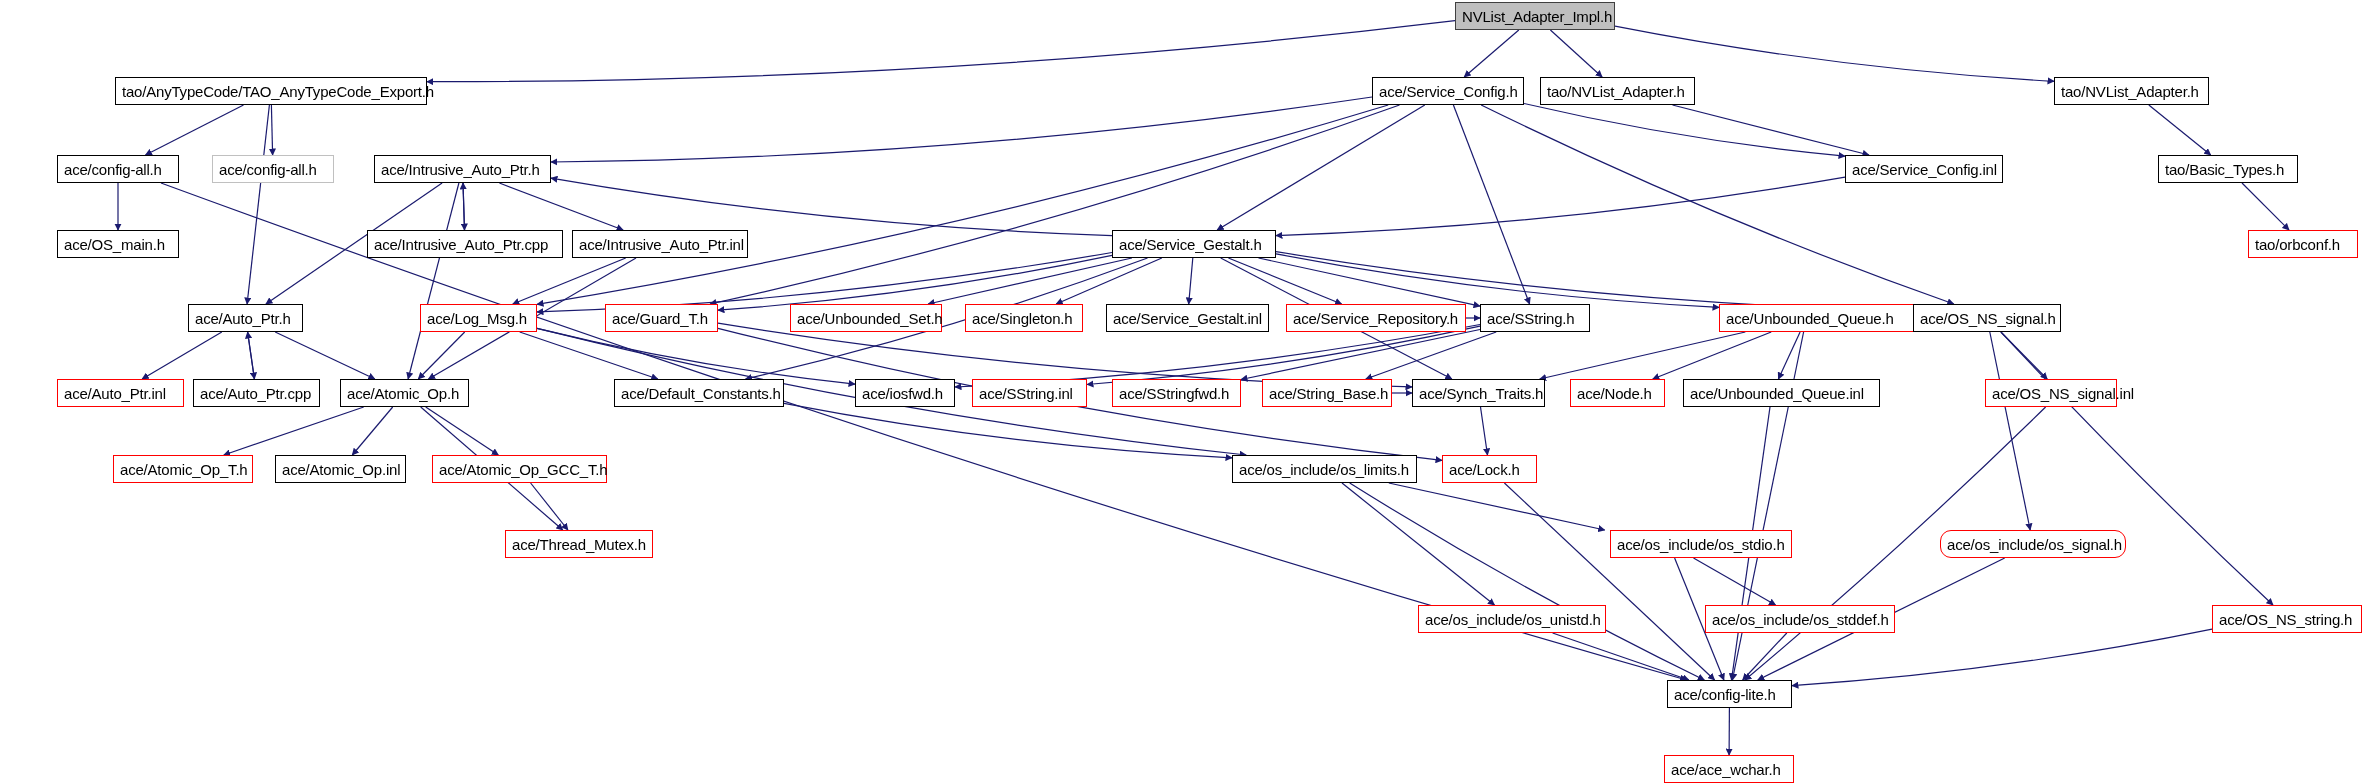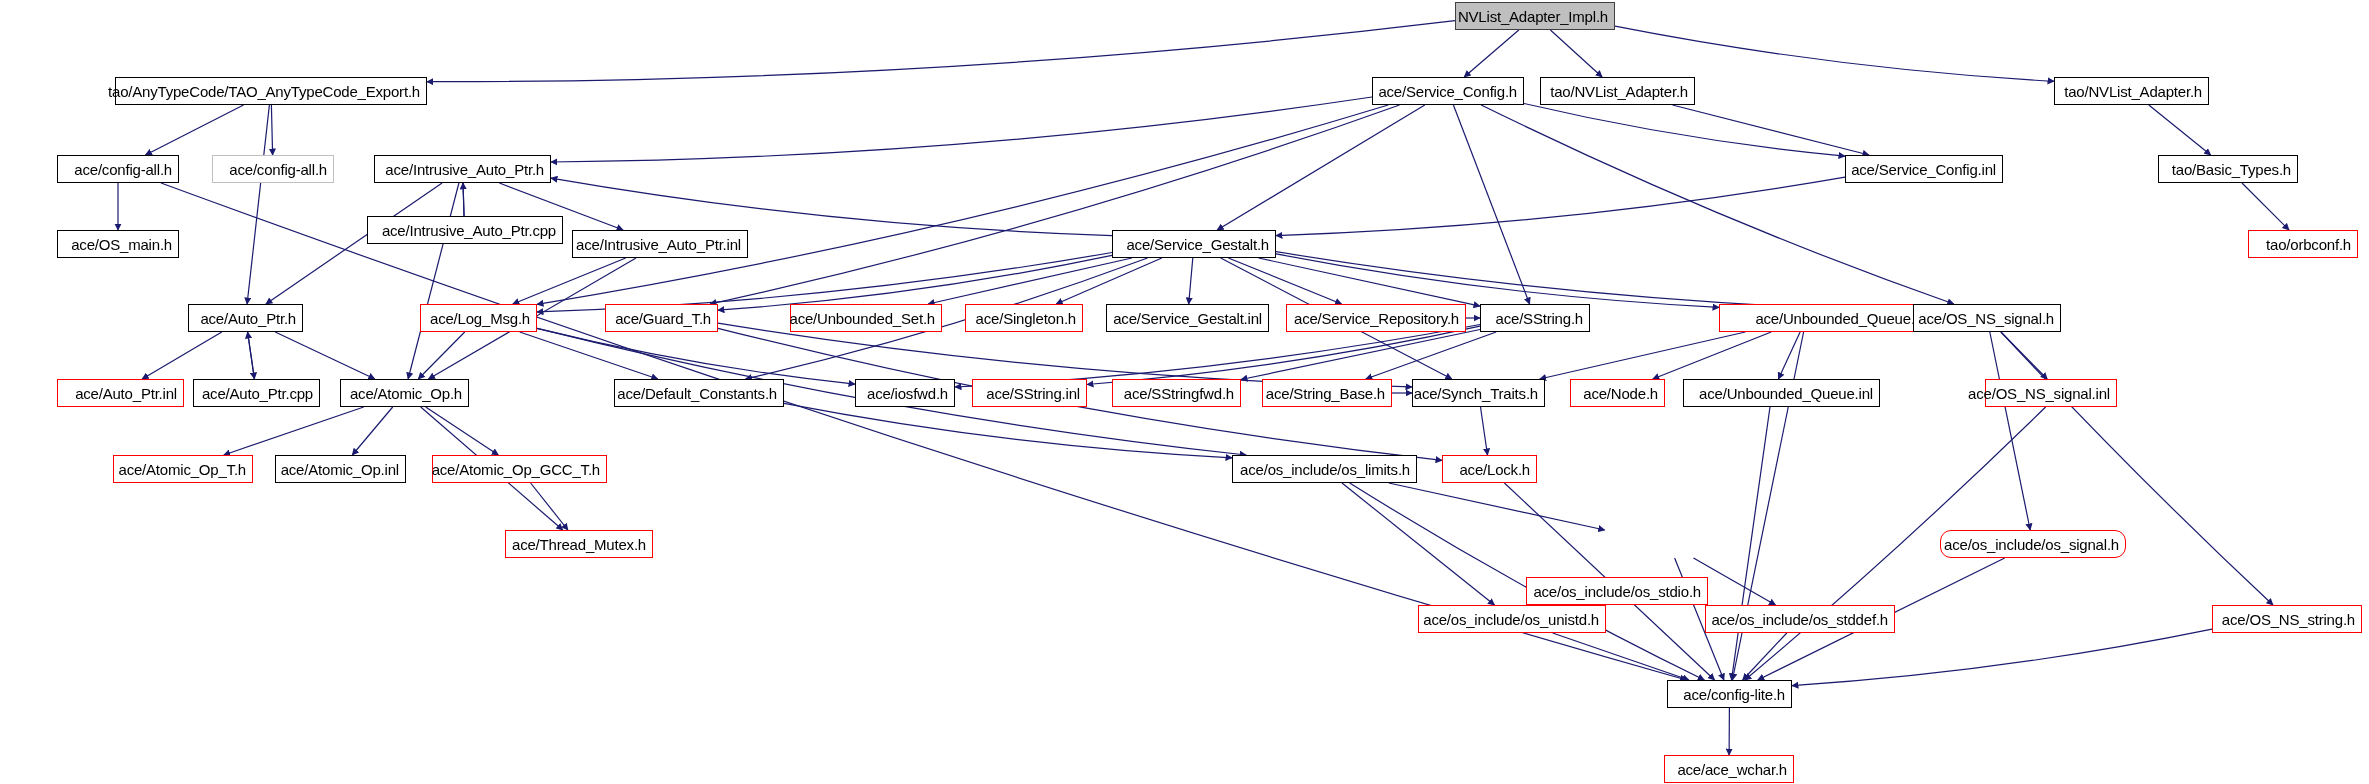--- a/index.html
+++ b/index.html
@@ -1,19 +1,19 @@
 <!DOCTYPE html>
 <html><head>
 <meta charset="utf-8">
 <style>
   html,body{margin:0;padding:0;background:#ffffff;}
   body{font-family:"Liberation Sans",sans-serif;}
   #graph{position:relative;width:2369px;height:784px;overflow:hidden;background:#fff;}
   #edges{position:absolute;left:0;top:0;width:2369px;height:784px;}
-  .node{position:absolute;box-sizing:border-box;display:flex;align-items:center;justify-content:flex-end;
+  .node{position:absolute;box-sizing:border-box;display:flex;align-items:center;justify-content:flex-start;
         background:#ffffff;border:1px solid #000000;color:#000000;font-size:15px;line-height:1;
         white-space:nowrap;padding:0 6px;height:28px;letter-spacing:-0.2px;}
   .node.red{border-color:#ff0000;}
   .node.grey{border-color:#c0c0c0;}
   .node.root{background:#bfbfbf;border-color:#404040;}
   .node span{pointer-events:none;}
 </style>
 </head>
 <body>
 
@@ -136,21 +136,21 @@
       </div>
       <div class="node" style="left: 1845px; top: 155px; width: 158px;">
         <span>ace/Service_Config.inl</span>
       </div>
       <div class="node" style="left: 2158px; top: 155px; width: 140px;">
         <span>tao/Basic_Types.h</span>
       </div>
       <div class="node" style="left: 57px; top: 230px; width: 122px;">
         <span>ace/OS_main.h</span>
       </div>
-      <div class="node" style="left: 367px; top: 216px; width: 196px;">
+      <div class="node" style="left: 367px; top: 230px; width: 196px;">
         <span>ace/Intrusive_Auto_Ptr.cpp</span>
       </div>
       <div class="node" style="left: 572px; top: 230px; width: 176px;">
         <span>ace/Intrusive_Auto_Ptr.inl</span>
       </div>
       <div class="node" style="left: 1112px; top: 230px; width: 164px;">
         <span>ace/Service_Gestalt.h</span>
       </div>
       <div class="node red" style="left: 2248px; top: 230px; width: 110px;">
         <span>tao/orbconf.h</span>
@@ -232,21 +232,21 @@
       </div>
       <div class="node" style="left: 1232px; top: 455px; width: 185px;">
         <span>ace/os_include/os_limits.h</span>
       </div>
       <div class="node red" style="left: 1442px; top: 455px; width: 95px;">
         <span>ace/Lock.h</span>
       </div>
       <div class="node red" style="left: 505px; top: 530px; width: 148px;">
         <span>ace/Thread_Mutex.h</span>
       </div>
-      <div class="node red" style="left: 1526px; top: 530px; width: 182px; margin-top: 47px;">
+      <div class="node red" style="left: 1610px; top: 530px; width: 182px;">
         <span>ace/os_include/os_stdio.h</span>
       </div>
       <div class="node red" style="left: 1940px; top: 530px; width: 186px; border-radius: 11px;">
         <span>ace/os_include/os_signal.h</span>
       </div>
       <div class="node red" style="left: 1418px; top: 605px; width: 188px;">
         <span>ace/os_include/os_unistd.h</span>
       </div>
       <div class="node red" style="left: 1705px; top: 605px; width: 190px;">
         <span>ace/os_include/os_stddef.h</span>

